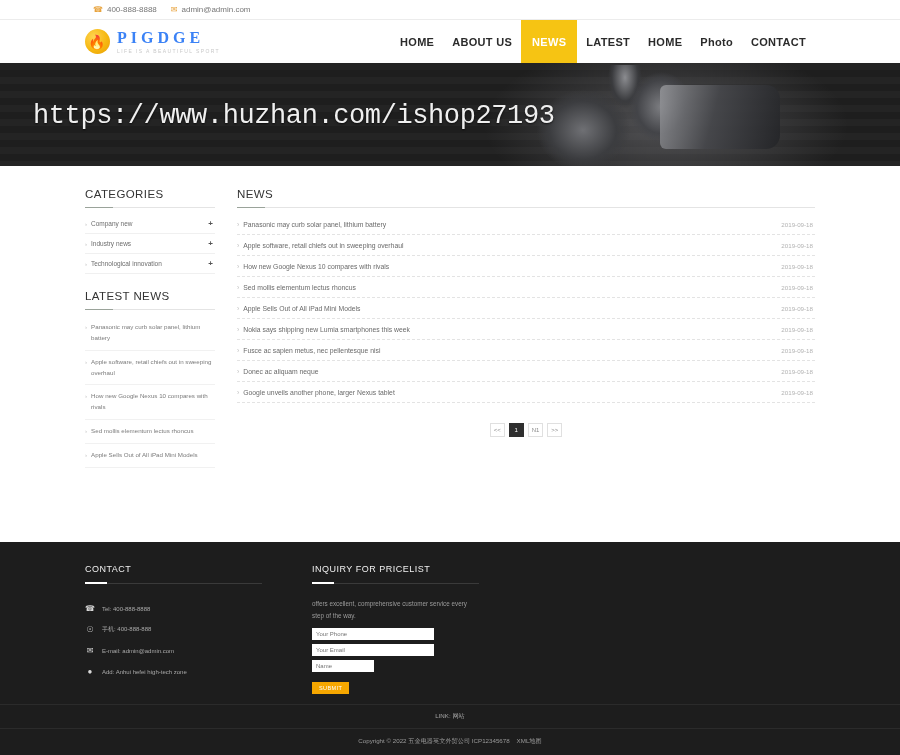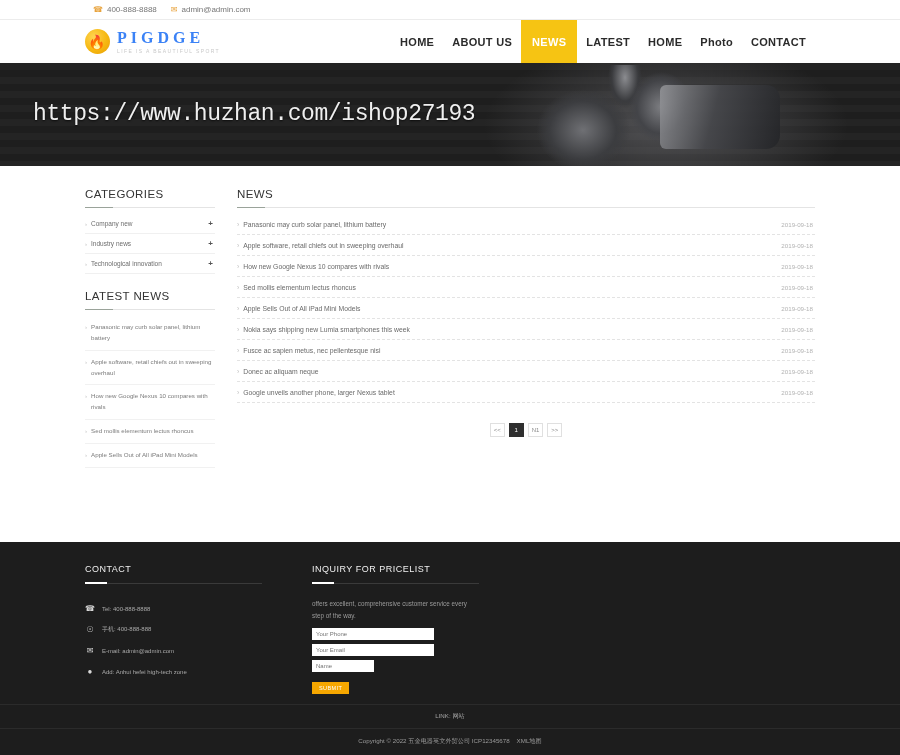--- a/index.html
+++ b/index.html
@@ -61,21 +61,21 @@
       radial-gradient(ellipse 20px 36px at 60% 12%, #8b8c90 0%, #3a3b3e 65%, rgba(30,30,32,0) 85%);
     filter: blur(.2px);
   }
   .banner .valve2 {
     position: absolute; right: 120px; top: 22px; width: 120px; height: 64px;
     background: linear-gradient(105deg, rgba(150,151,155,.85) 0%, rgba(70,71,75,.9) 45%, rgba(35,36,39,.9) 100%);
     border-radius: 6px 14px 14px 6px;
   }
   .banner-watermark {
     position: absolute; left: 33px; top: 38px;
-    font-family: "Liberation Mono", monospace; font-size: 23px; letter-spacing: -0.4px;
+    font-family: "Liberation Mono", monospace; font-size: 27px; letter-spacing: -0.4px;
     color: #efefef; text-shadow: 0 1px 2px rgba(0,0,0,.7); white-space: nowrap;
   }
 
   
   .main { width: 730px; margin: 0 auto; padding-top: 22px; display: flex; gap: 22px; }
   .sidebar { width: 130px; flex: 0 0 130px; }
   .content { flex: 1 1 auto; }
 
   .blk-title { font-size: 11.5px; color: #333; letter-spacing: .4px; padding-bottom: 7px; }
   .blk-rule { height: 1px; background: #e4e4e4; position: relative; margin-bottom: 6px;}

